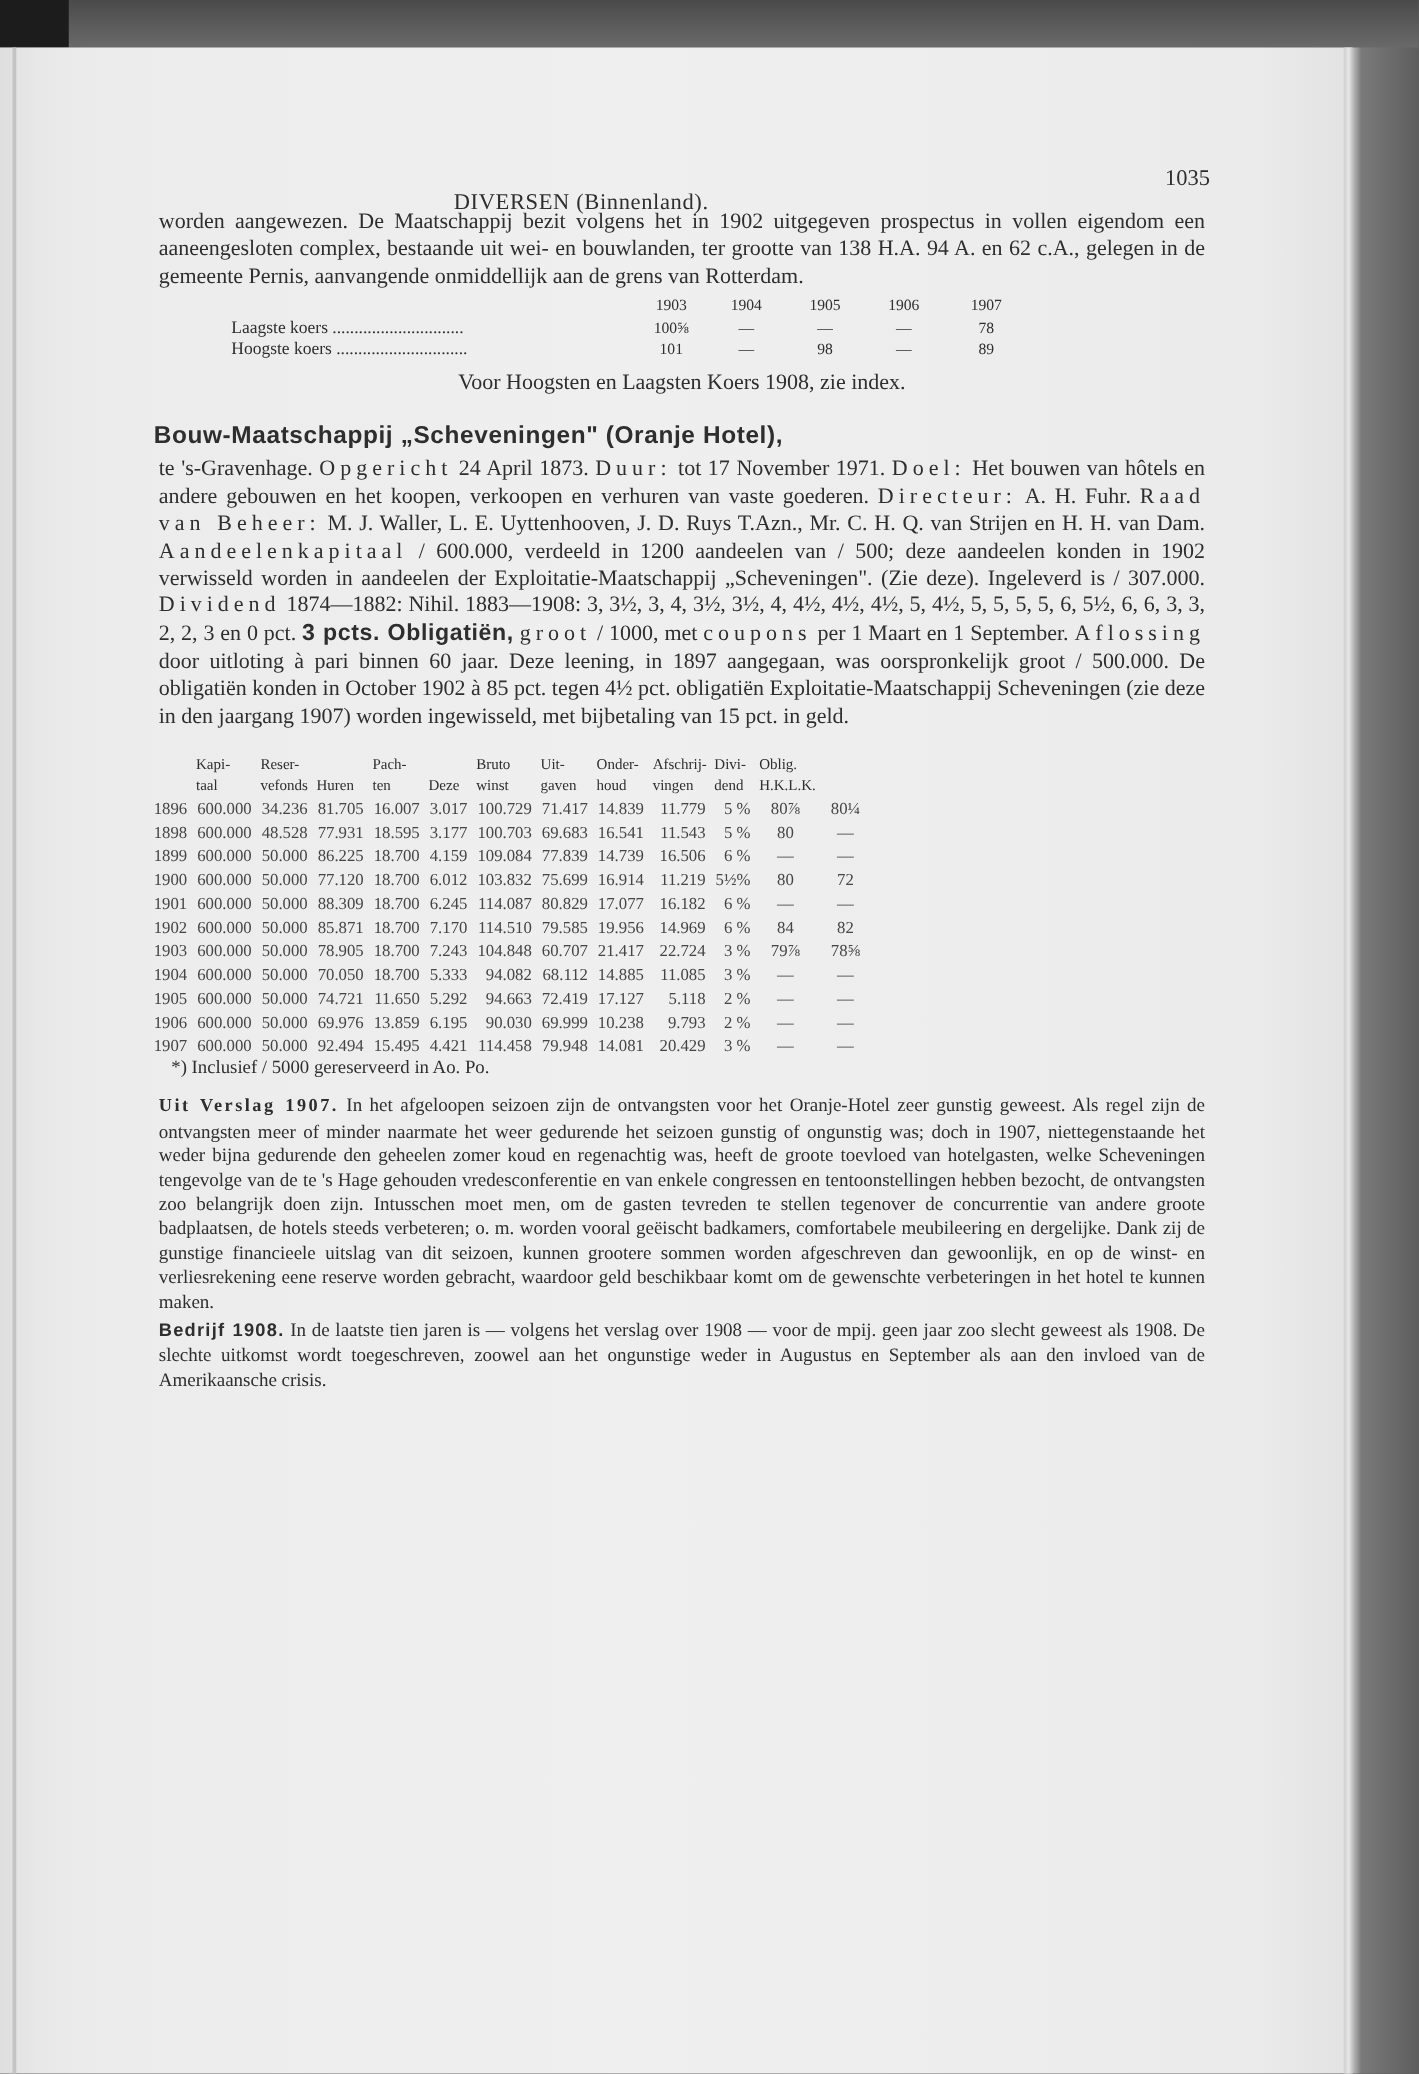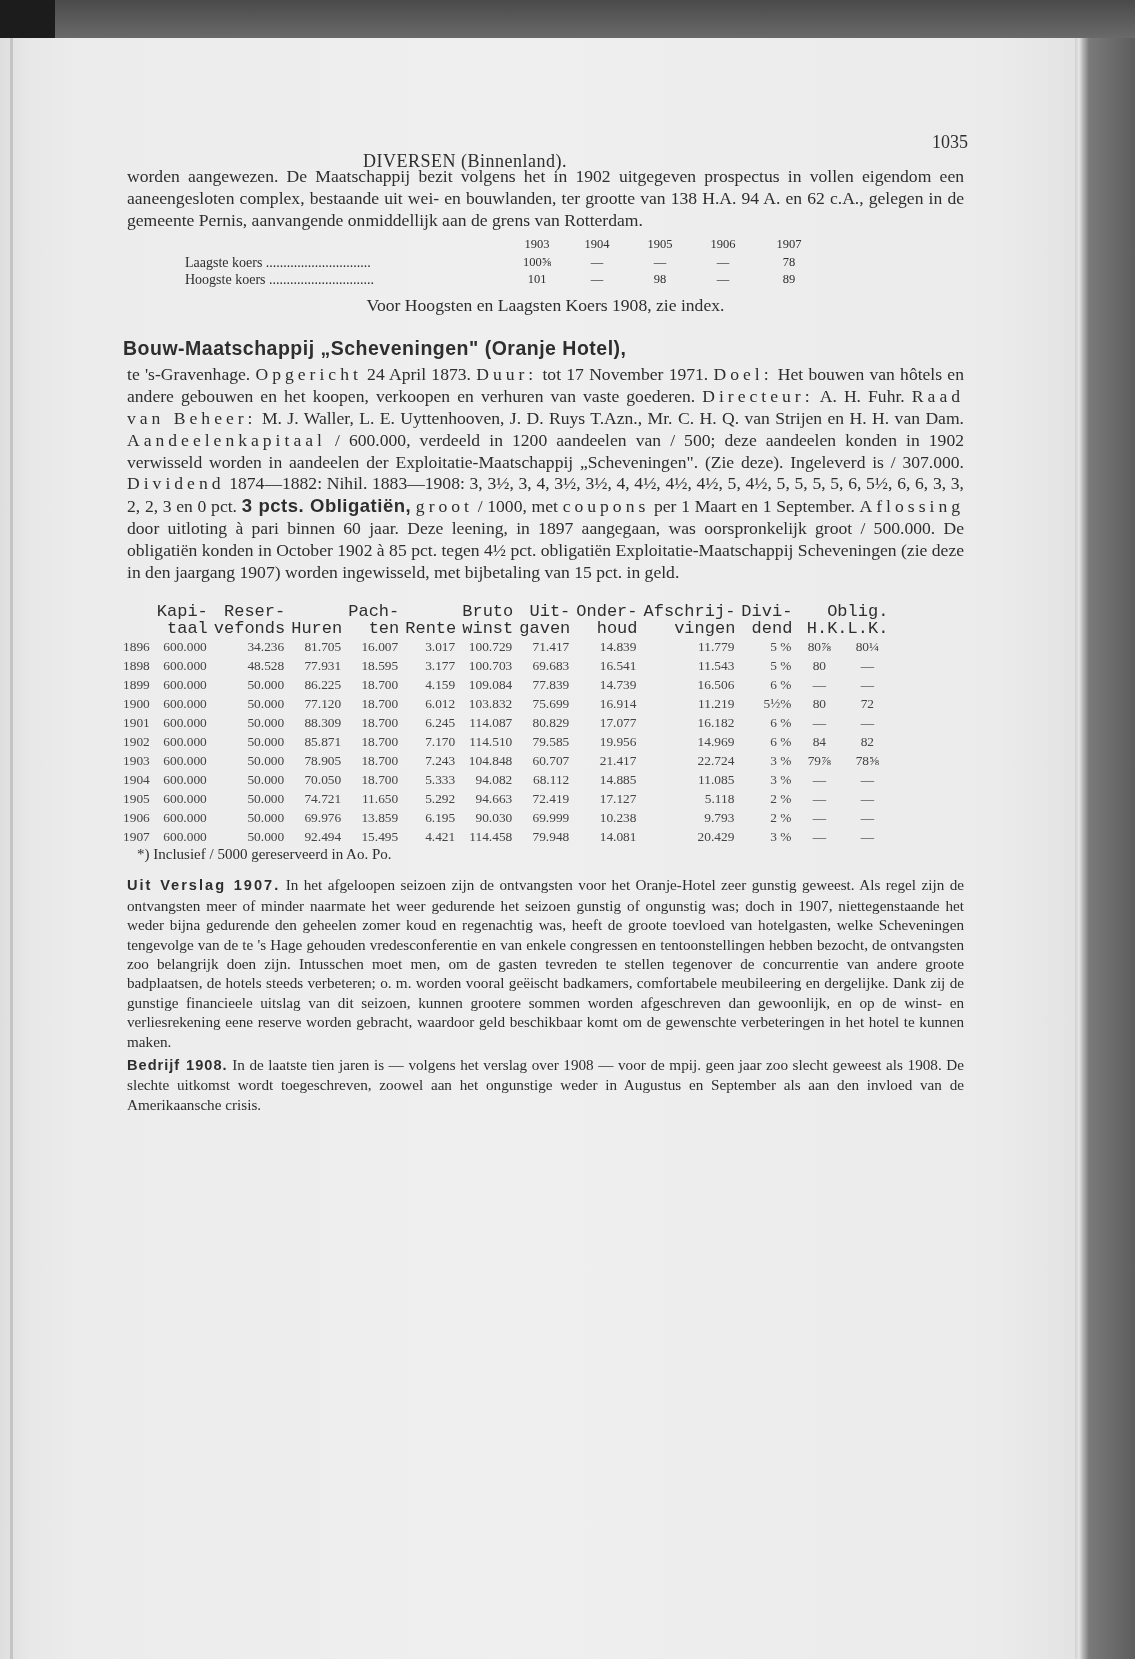--- a/index.html
+++ b/index.html
@@ -31,21 +31,21 @@
 
   .koers { position: relative; height: 60px; font-size: 14px; margin-top: 2px; }
   .koers .row { position: absolute; left: 62px; height: 16px; white-space: nowrap; }
   .koers .lbl { display: inline-block; width: 330px; overflow: hidden; }
   .koers .cell { position: absolute; width: 40px; text-align: center; font-size: 12.5px; }
   .koers-note { text-align: center; font-size: 17.6px; margin: 0 0 20px 0; }
 
   .company-title { font-size: 19.5px; margin-top: 6px; line-height: 24px; }
 
   table.fin { border-collapse: collapse; font-size: 13.4px; margin-top: 20px; margin-left: -2px; }
-  table.fin th { font-weight: normal; font-size: 17px; line-height: 17px; padding: 0 3px; text-align: right; vertical-align: bottom; font-family: Liberation Mono, monospace; }
+  table.fin th { font-weight: normal; font-size: 12px; line-height: 17px; padding: 0 3px; text-align: left; vertical-align: bottom; }
   table.fin td { padding: 0 4px; line-height: 19px; text-align: right; white-space: nowrap; color: #444; }
   table.fin td.yr { text-align: center; padding-left: 2px; }
   table.fin td.obl { text-align: center; width: 40px; }
   .footnote { font-size: 15px; margin: 0 0 12px 14px; }
 
   .small p { font-size: 15.2px; line-height: 19.4px; }
   .small .bold-sans { font-size: 14.6px; }
 </style>
 </head>
 <body>
@@ -122,21 +122,21 @@
   </p>
 
   <table class="fin">
     <thead>
       <tr>
         <th></th>
         <th><span>Kapi-</span><br><span>taal</span></th>
         <th><span>Reser-</span><br><span>vefonds</span></th>
         <th><span></span><br><span>Huren</span></th>
         <th><span>Pach-</span><br><span>ten</span></th>
-        <th><span></span><br><span>Rente</span></th>
+        <th><span></span><br><span>Deze</span></th>
         <th><span>Bruto</span><br><span>winst</span></th>
         <th><span>Uit-</span><br><span>gaven</span></th>
         <th><span>Onder-</span><br><span>houd</span></th>
         <th><span>Afschrij-</span><br><span>vingen</span></th>
         <th><span>Divi-</span><br><span>dend</span></th>
         <th colspan="2"><span>Oblig.</span><br><span>H.K.L.K.</span></th>
       </tr>
     </thead>
     <tbody id="fin-body">
         <tr>
@@ -303,21 +303,21 @@
           <td>3 %</td>
           <td class="obl">—</td>
           <td class="obl">—</td>
         </tr>
       </tbody>
   </table>
   <div class="footnote">*) Inclusief / 5000 gereserveerd in Ao. Po.</div>
 
   <div class="small">
     <p>
-      <span class="bold-sans" style="letter-spacing:2px;">Uit Verslag 1907.</span>
+      <span class="bold-sans" style="letter-spacing:2px;font-family:Liberation Serif, serif;">Uit Verslag 1907.</span>
       <span>In het afgeloopen seizoen zijn de ontvangsten voor het Oranje-Hotel zeer gunstig geweest. Als regel zijn de ontvangsten meer of minder naarmate het weer gedurende het seizoen gunstig of ongunstig was; doch in 1907, niettegenstaande het weder bijna gedurende den geheelen zomer koud en regenachtig was, heeft de groote toevloed van hotelgasten, welke Scheveningen tengevolge van de te 's Hage gehouden vredesconferentie en van enkele congressen en tentoonstellingen hebben bezocht, de ontvangsten zoo belangrijk doen zijn. Intusschen moet men, om de gasten tevreden te stellen tegenover de concurrentie van andere groote badplaatsen, de hotels steeds verbeteren; o. m. worden vooral geëischt badkamers, comfortabele meubileering en dergelijke. Dank zij de gunstige financieele uitslag van dit seizoen, kunnen grootere sommen worden afgeschreven dan gewoonlijk, en op de winst- en verliesrekening eene reserve worden gebracht, waardoor geld beschikbaar komt om de gewenschte verbeteringen in het hotel te kunnen maken.</span>
     </p>
     <p style="margin-top:2px;">
       <span class="bold-sans" style="letter-spacing:1px;">Bedrijf 1908.</span>
       <span>In de laatste tien jaren is — volgens het verslag over 1908 — voor de mpij. geen jaar zoo slecht geweest als 1908. De slechte uitkomst wordt toegeschreven, zoowel aan het ongunstige weder in Augustus en September als aan den invloed van de Amerikaansche crisis.</span>
     </p>
   </div>
 </div>
 
 </body></html>

